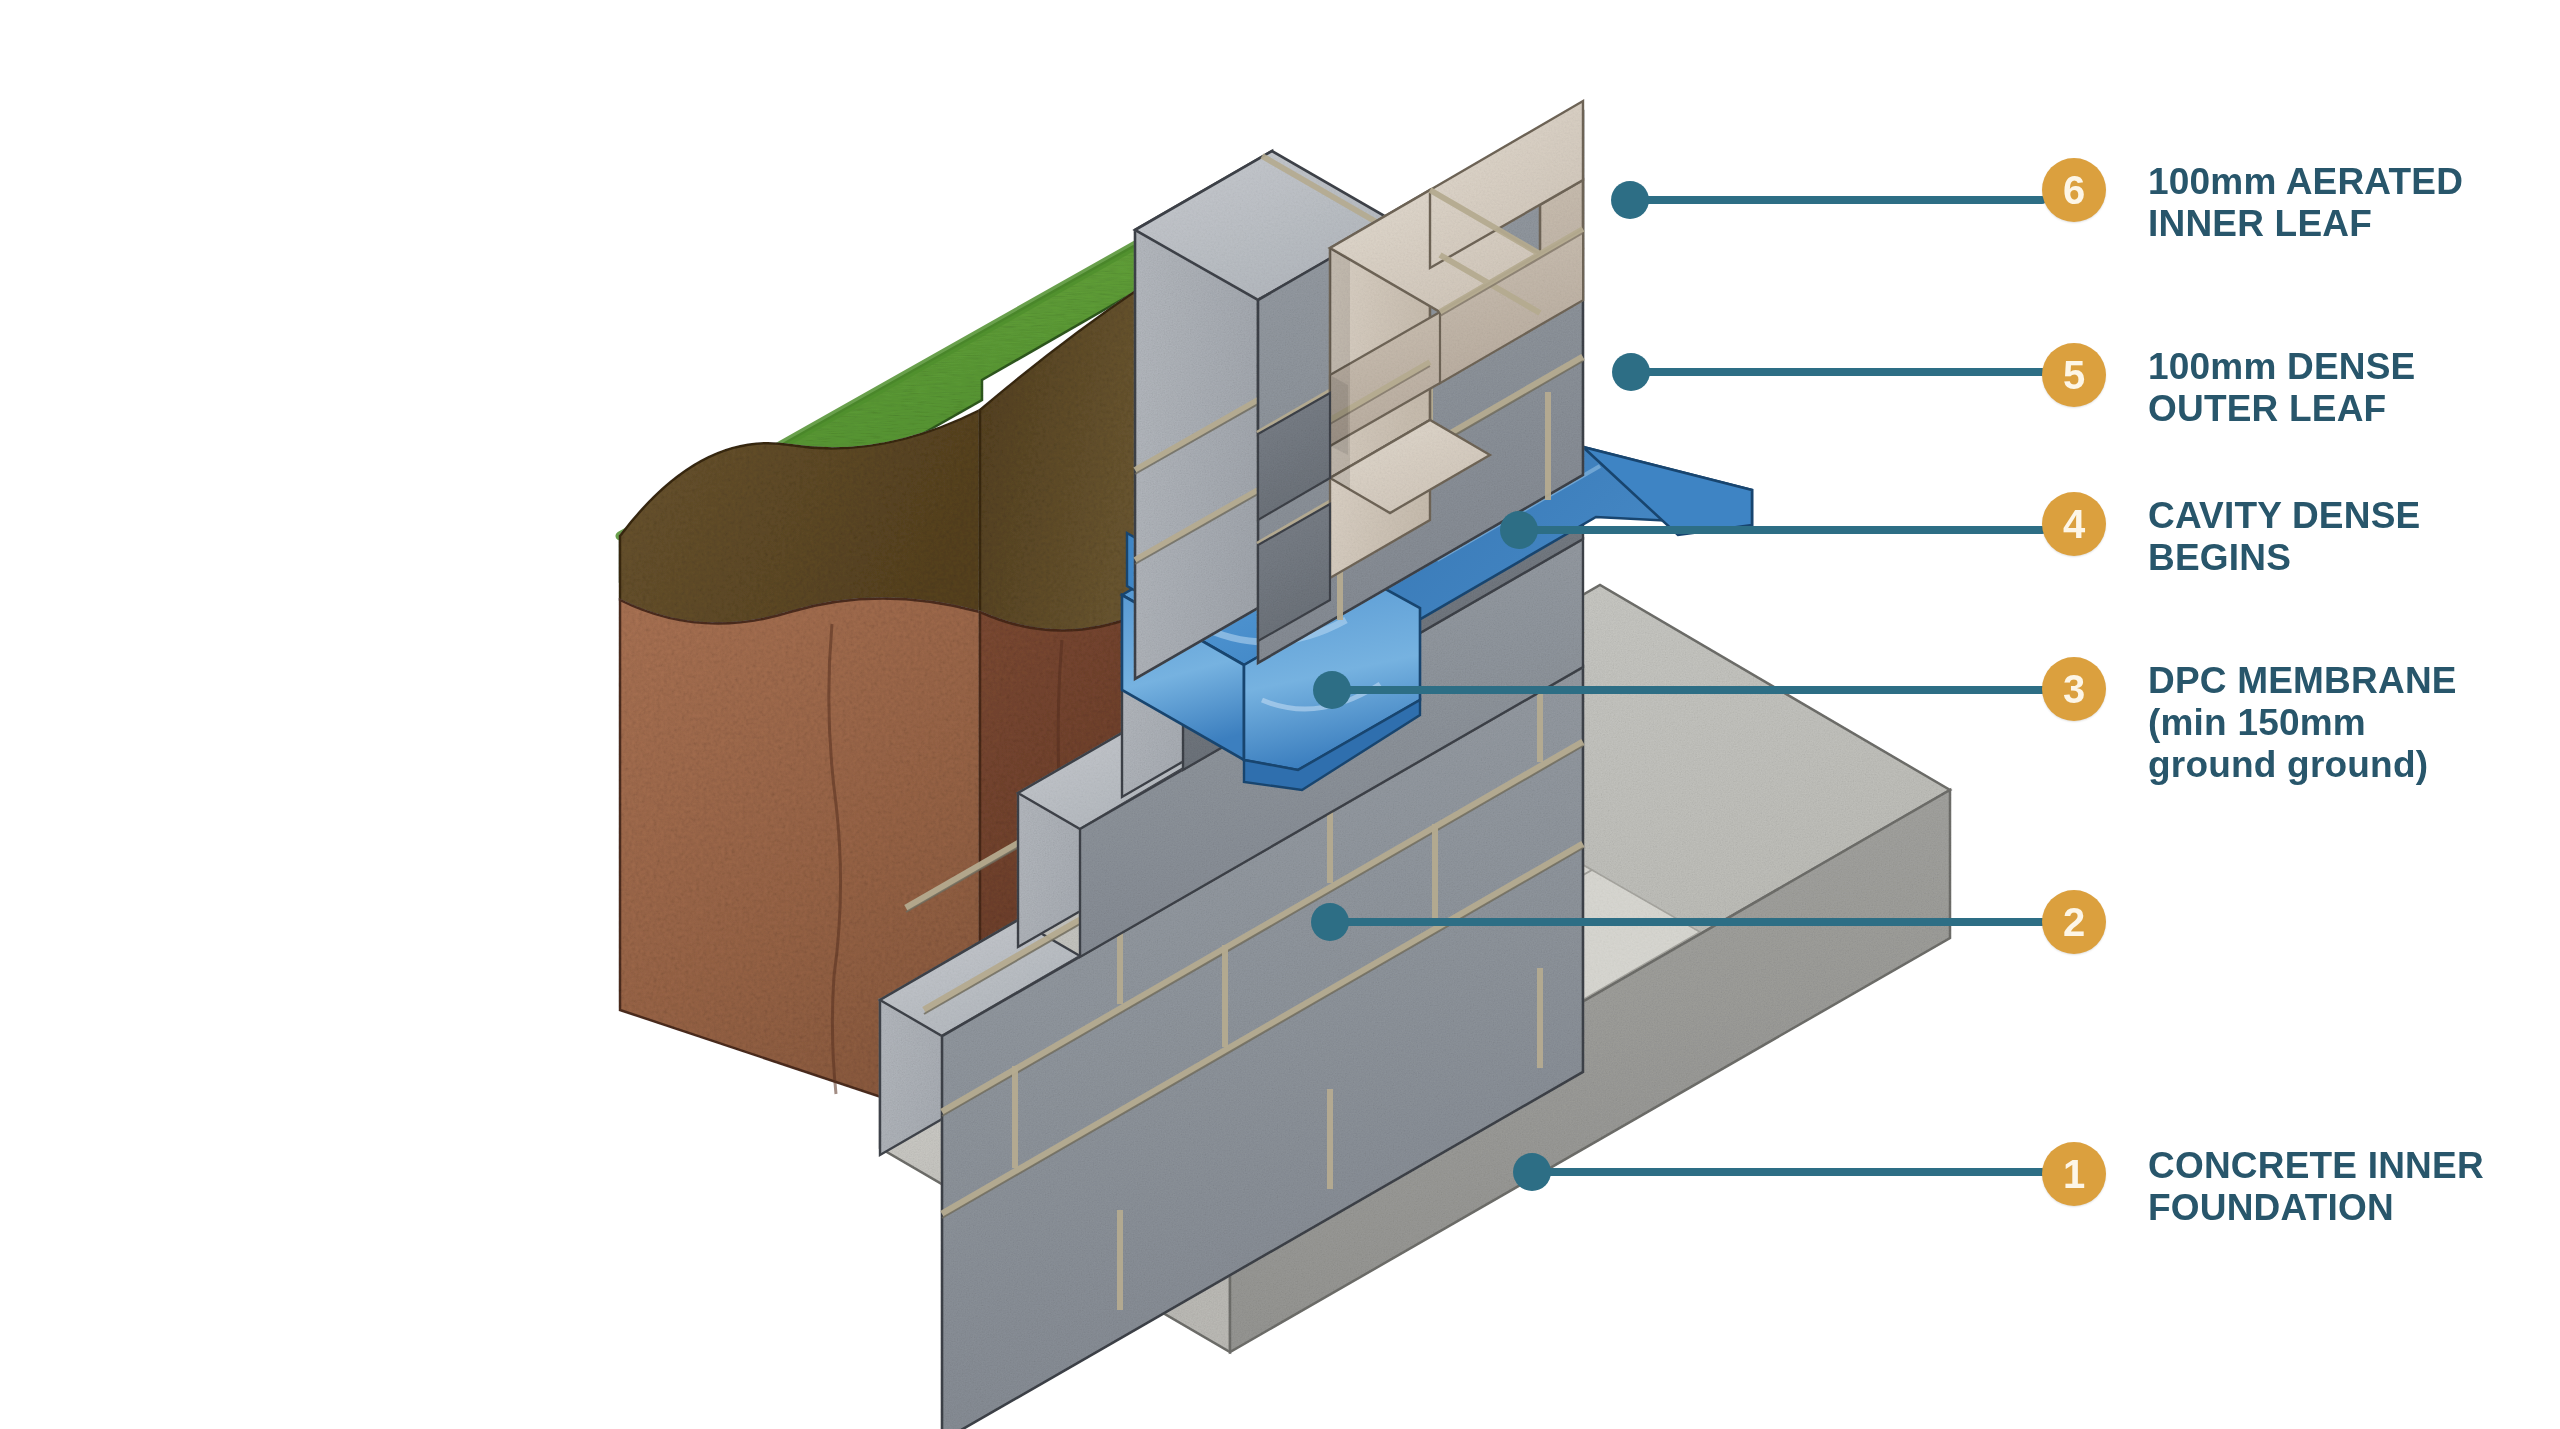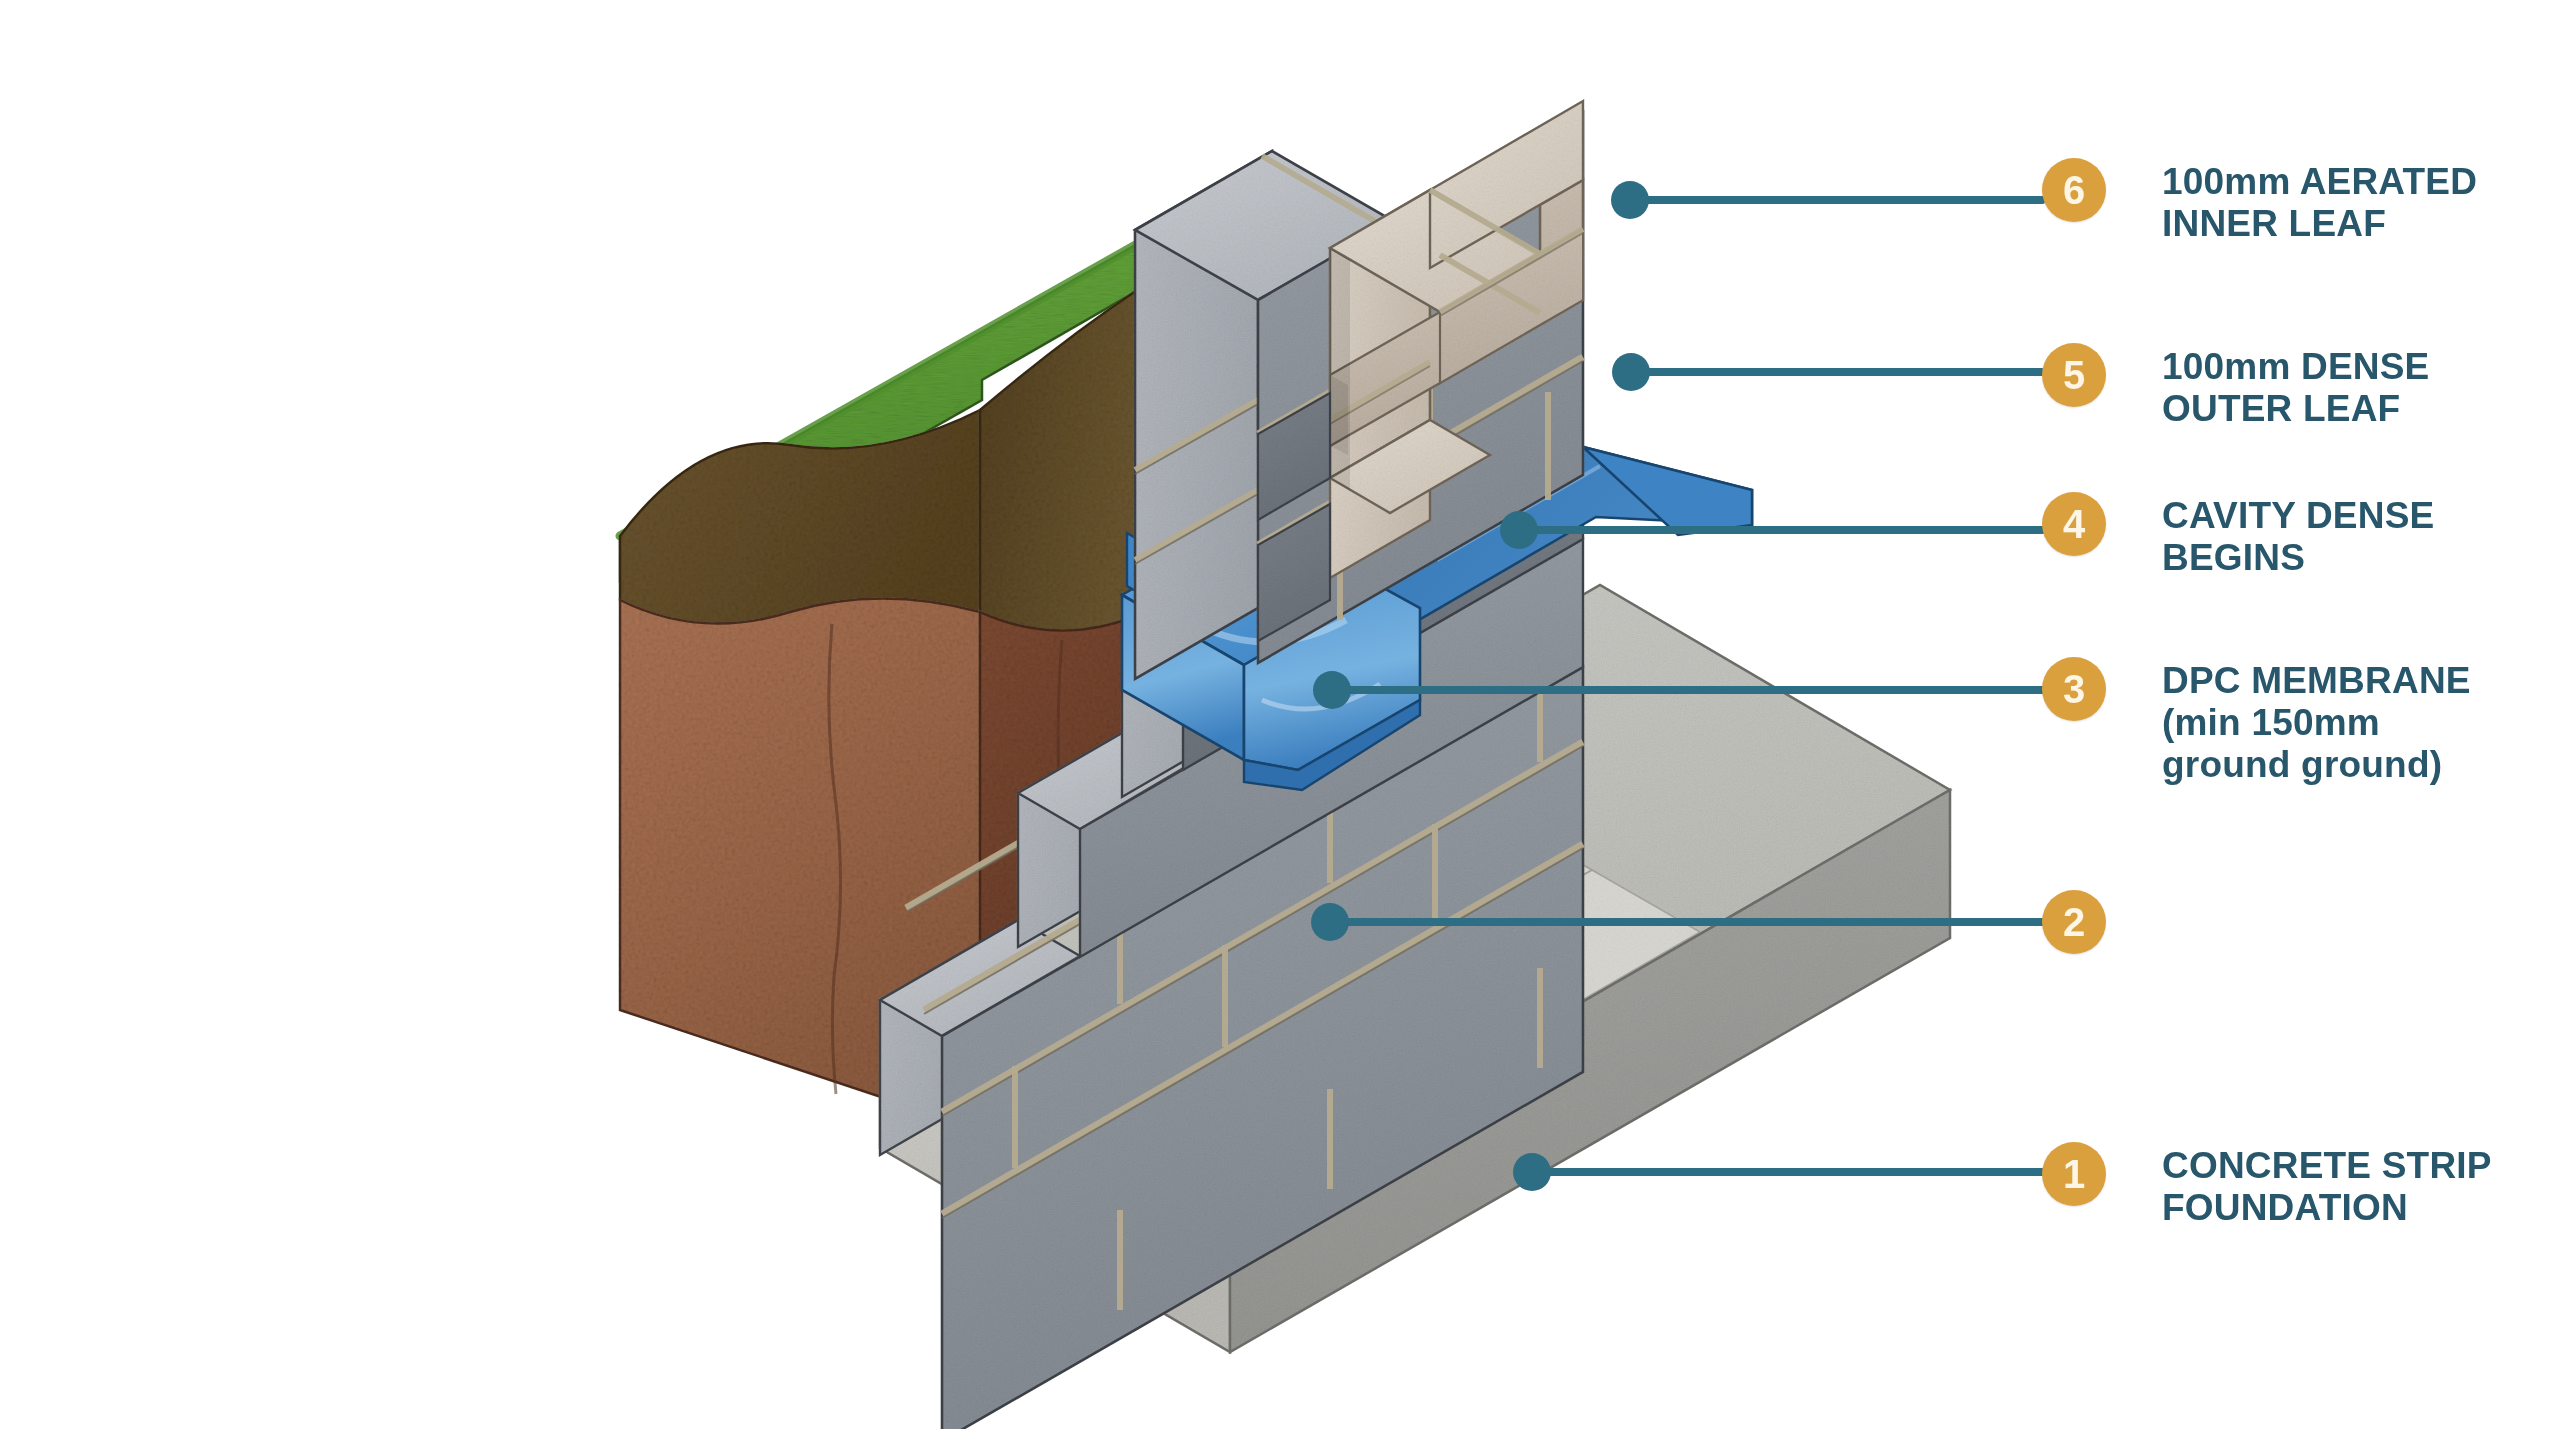--- a/index.html
+++ b/index.html
@@ -5,21 +5,21 @@
   html,body{margin:0;padding:0;background:#ffffff;}
   body{width:2560px;height:1429px;overflow:hidden;
        font-family:"Liberation Sans","DejaVu Sans",sans-serif;}
   #stage{position:relative;width:2560px;height:1429px;background:#ffffff;}
   #diagram{position:absolute;left:0;top:0;width:2560px;height:1429px;}
 
   .legend-row{position:absolute;display:flex;align-items:flex-start;}
   .badge{width:64px;height:64px;border-radius:50%;background:#dba03e;
          color:#fdf6e7;font-size:40px;font-weight:bold;line-height:64px;
          text-align:center;flex:0 0 auto;box-shadow:0 1px 2px rgba(0,0,0,.12);}
-  .lbl{margin-left:56px;color:#28566b;font-size:37px;font-weight:bold;
+  .lbl{margin-left:42px;color:#28566b;font-size:37px;font-weight:bold;
        line-height:1.13;letter-spacing:.2px;text-transform:none;
        white-space:pre-line;padding-top:3px;}
 </style>
 </head>
 <body>
 
 <div id="stage">
 
   <svg id="diagram" viewBox="0 0 2560 1429">
     <defs>
@@ -391,18 +391,18 @@
         <div class="badge">3</div>
         <div class="lbl">DPC MEMBRANE
 (min 150mm
 ground ground)</div>
       </div>
       <div class="legend-row" style="left: 2042px; top: 890px;">
         <div class="badge">2</div>
       </div>
       <div class="legend-row" style="left: 2042px; top: 1142px;">
         <div class="badge">1</div>
-        <div class="lbl">CONCRETE STRIP
+        <div class="lbl">CONCRETE INNER
 FOUNDATION</div>
       </div>
     </div>
 
 </div>
 
 </body></html>

